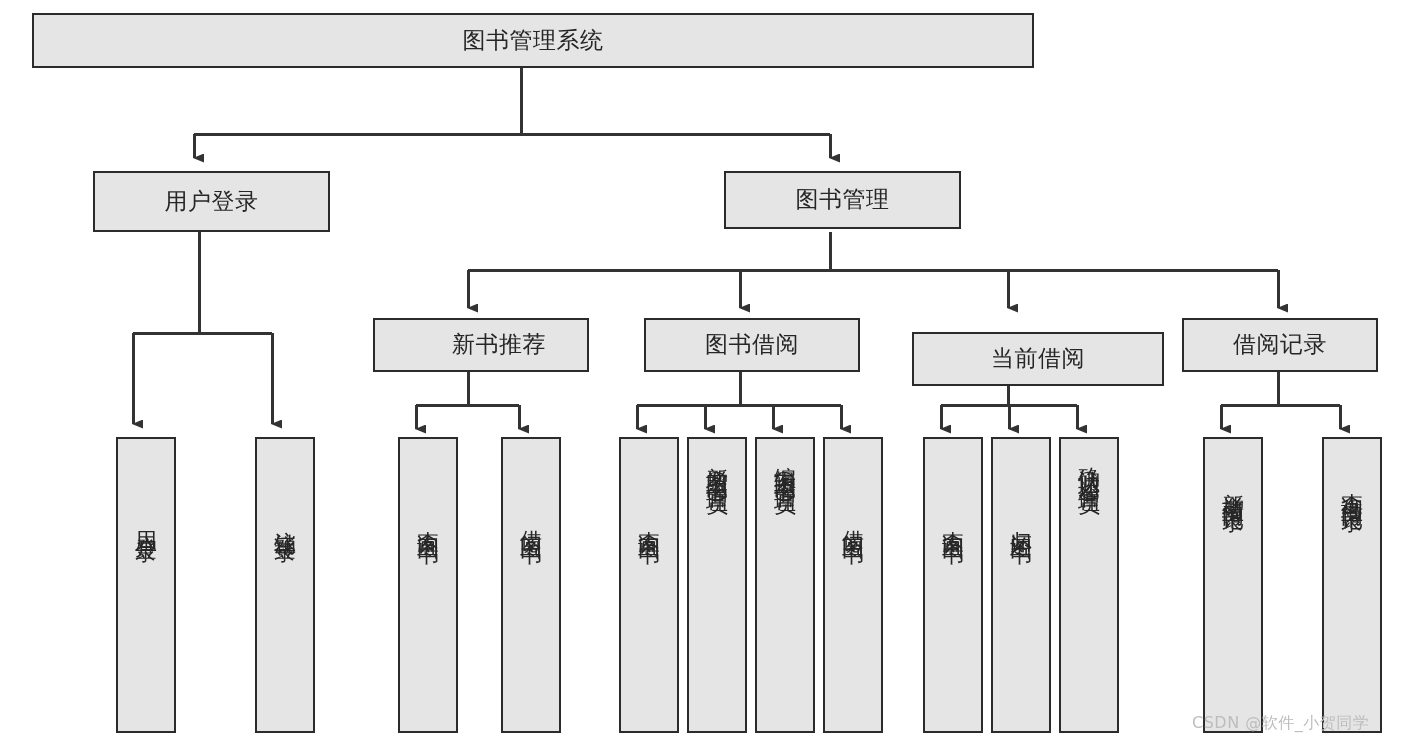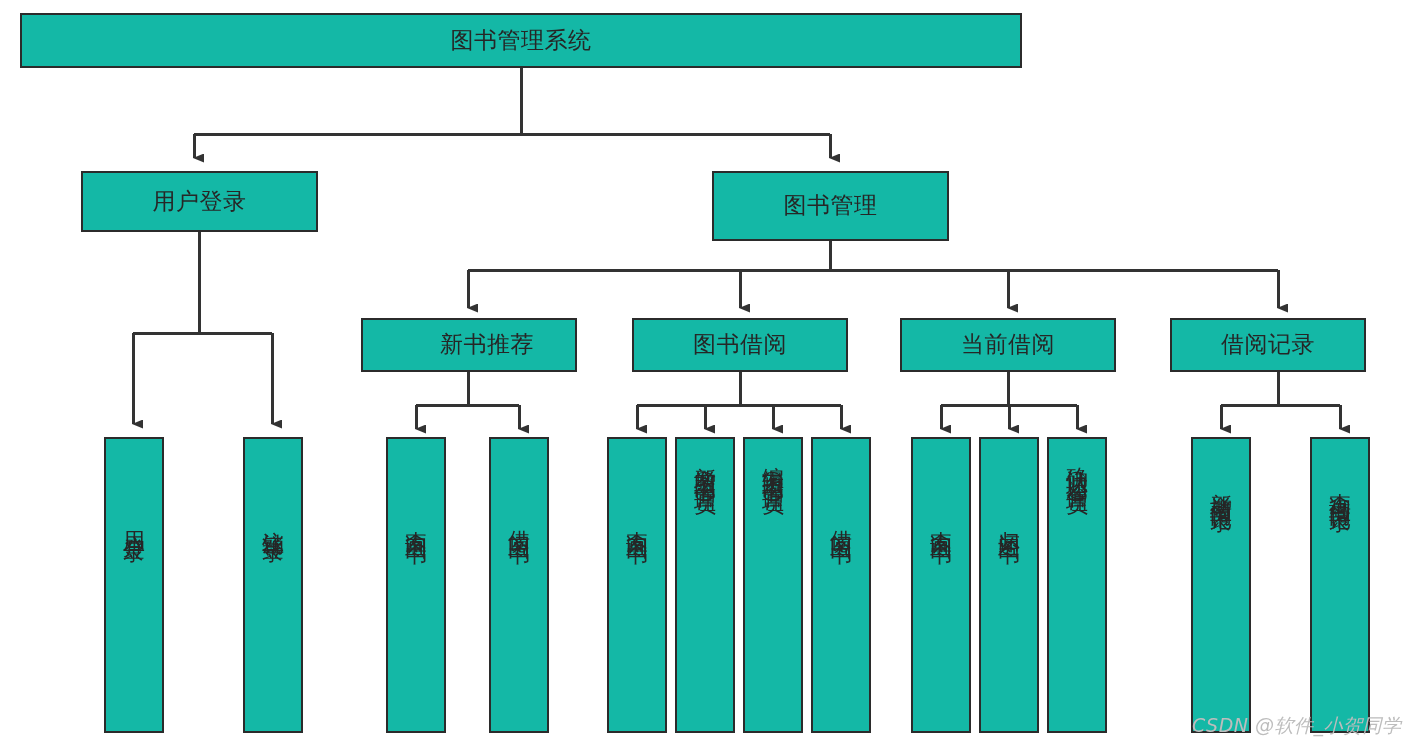--- a/index.html
+++ b/index.html
@@ -18,26 +18,27 @@
   #diagram-svg {
     position: absolute;
     left: 0;
     top: 0;
     width: 1405px;
     height: 747px;
   }
   .node-box {
     position: absolute;
     box-sizing: border-box;
-    background: #14b8a6;
+    background: #e5e5e5;
     border: 2.5px solid #2b2b2b;
     display: flex;
     align-items: center;
     justify-content: center;
     overflow: hidden;
+    margin-left: 12px;
   }
   .node-label-h {
     font-size: 23px;
     color: #262626;
     line-height: 1.1;
     letter-spacing: 0.5px;
     white-space: nowrap;
   }
   .node-box.vertical {
     align-items: flex-start;
@@ -60,25 +61,24 @@
   .node-box.vertical.tall .node-label-v {
     margin-top: 30px;
   }
   .node-box.vertical.top .node-label-v {
     margin-top: 4px;
   }
   #watermark {
     position: absolute;
     left: 1192px;
     top: 713px;
-    font-size: 19px;
+    font-size: 16px;
     color: #bdbdbd;
     white-space: nowrap;
     letter-spacing: 0.5px;
-    font-style: italic;
   }
 </style>
 </head>
 <body>
 
 <div id="canvas">
 
   <svg id="diagram-svg" viewBox="0 0 1405 747" xmlns="http://www.w3.org/2000/svg">
     <defs>
       <marker id="arrowhead" markerWidth="10" markerHeight="11" refX="4.5" refY="10" orient="auto" markerUnits="userSpaceOnUse">
@@ -129,31 +129,31 @@
     </g>
   </svg>
 
   <div class="node-box" style="left:20px; top:13px; width:1002px; height:55px;">
     <span class="node-label-h">图书管理系统</span>
   </div>
 
   <div class="node-box" style="left:81px; top:171px; width:237px; height:61px;">
     <span class="node-label-h">用户登录</span>
   </div>
-  <div class="node-box" style="left:712px; top:171px; width:237px; height:70px;">
+  <div class="node-box" style="left:712px; top:171px; width:237px; height:58px;">
     <span class="node-label-h">图书管理</span>
   </div>
 
   <div class="node-box" style="left:361px; top:318px; width:216px; height:54px;padding-left:36px;">
     <span class="node-label-h">新书推荐</span>
   </div>
   <div class="node-box" style="left:632px; top:318px; width:216px; height:54px;align-items:center;">
     <span class="node-label-h">图书借阅</span>
   </div>
-  <div class="node-box" style="left:900px; top:318px; width:216px; height:54px;">
+  <div class="node-box" style="left:900px; top:332px; width:252px; height:54px;">
     <span class="node-label-h">当前借阅</span>
   </div>
   <div class="node-box" style="left:1170px; top:318px; width:196px; height:54px;">
     <span class="node-label-h">借阅记录</span>
   </div>
 
   <div class="node-box vertical mid" style="left:104px; top:437px; width:60px; height:296px;">
     <span class="node-label-v">用户登录</span>
   </div>
   <div class="node-box vertical mid" style="left:243px; top:437px; width:60px; height:296px;">

